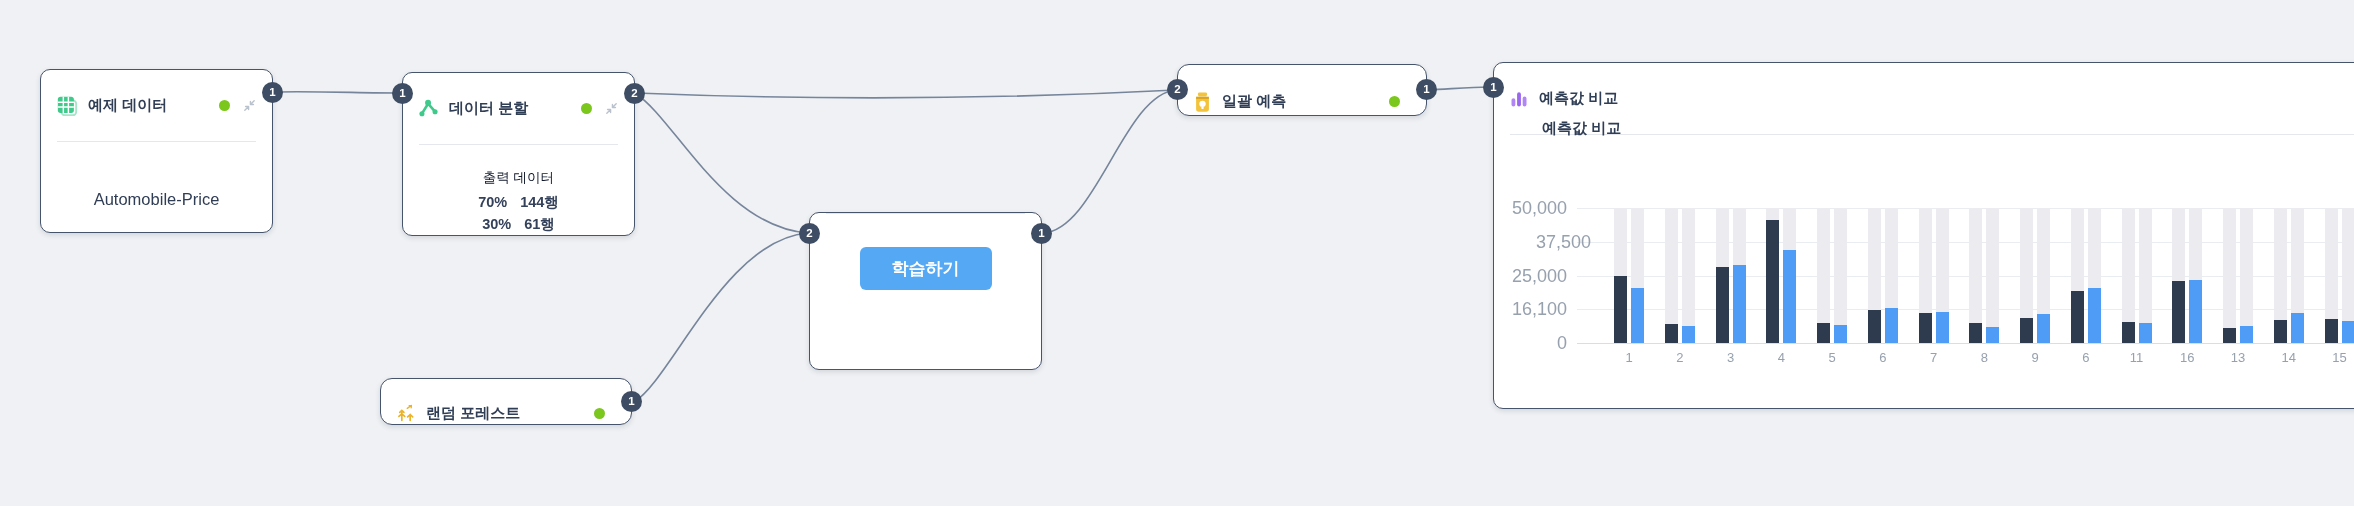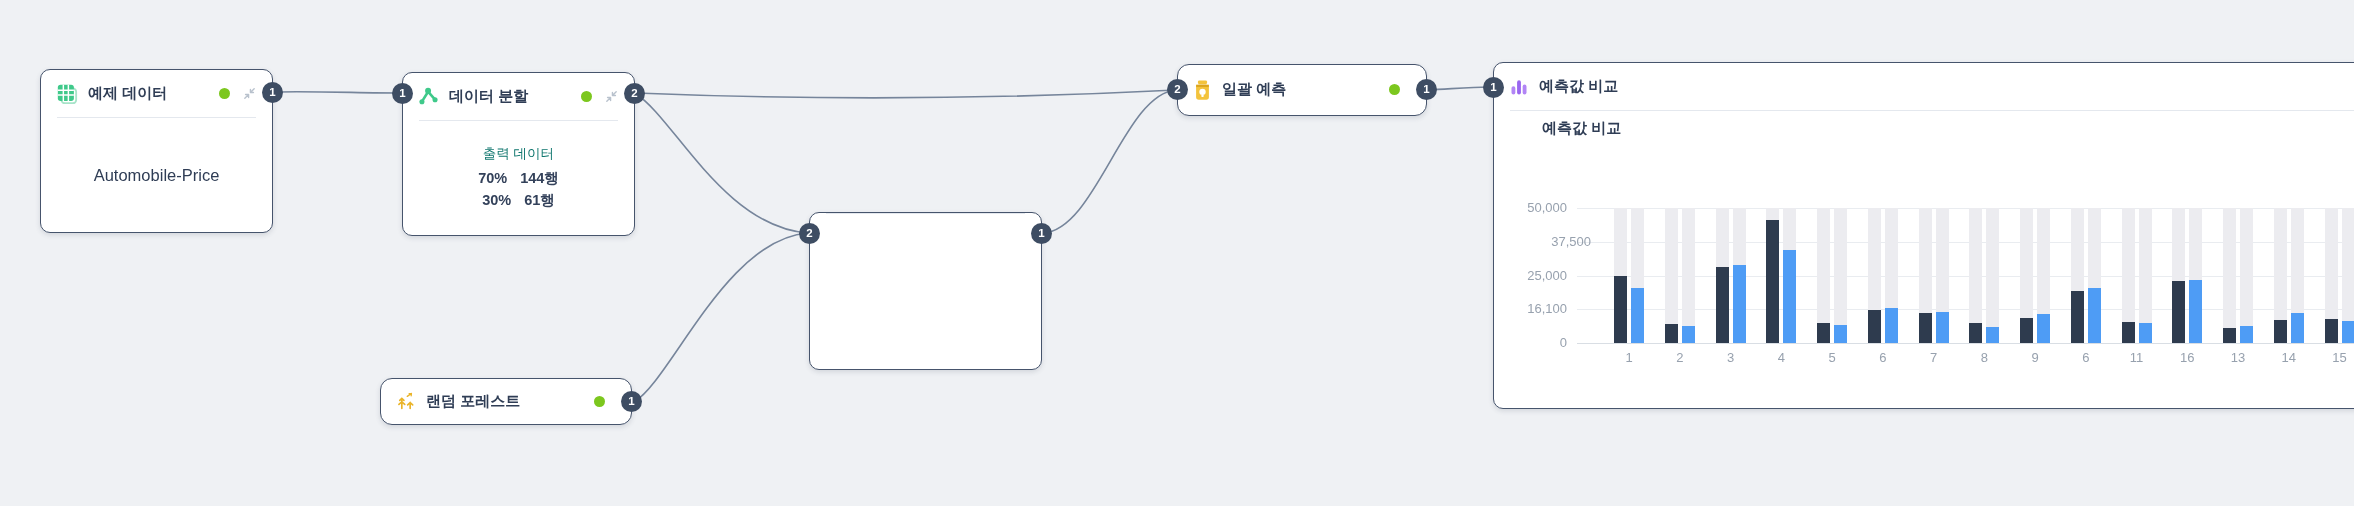--- a/index.html
+++ b/index.html
@@ -8,21 +8,21 @@
     background:#eff1f4;
     font-family:"Liberation Sans","DejaVu Sans",sans-serif;
     color:#2f3d55;
   }
   
   svg.edges{position:absolute;left:0;top:0;z-index:1;pointer-events:none;}
   svg.edges path{stroke:#76859b;stroke-width:1.6;fill:none;stroke-linecap:round;}
   
   .node{position:absolute;background:#fff;border:1.5px solid #46546c;border-radius:10px;
         box-shadow:0 2px 5px rgba(60,72,95,.16);z-index:2;box-sizing:border-box;}
-  .node-header{height:47px;display:flex;align-items:center;padding:0 15px;gap:10px;}
+  .node-header{height:47px;display:flex;align-items:center;padding:12px 15px;gap:10px;}
   .node-header .title{font-size:15px;font-weight:700;color:#2f3d55;white-space:nowrap;}
   .spacer{flex:1;}
   .divider{border-top:1px solid #e4e8ee;margin:0 16px;}
   .status-dot{width:11px;height:11px;border-radius:50%;background:#7cc71e;flex:0 0 auto;}
   .collapse{width:15px;height:15px;flex:0 0 auto;margin-left:2px;}
   .port{position:absolute;width:21px;height:21px;border-radius:50%;background:#3e4d63;
         color:#fff;font-size:11.5px;font-weight:700;display:flex;align-items:center;
         justify-content:center;z-index:4;line-height:1;}
   .port.in{left:-11px;} .port.out{right:-11px;}
   .icon{flex:0 0 auto;display:flex;}
@@ -38,32 +38,32 @@
   #node-forest .node-header{height:44px;padding-right:26px;}
   #node-batch{left:1177px;top:64px;width:250px;height:52px;border-radius:12px;}
   #node-batch .port{top:14px;}
   #node-batch .node-header{height:49px;padding-right:26px;}
   #node-compare{left:1493px;top:62px;width:890px;height:347px;}
   #node-compare .port{top:14px;}
   
   .body-center{display:flex;align-items:center;justify-content:center;
                height:calc(100% - 48px);flex-direction:column;}
   .dataset-name{font-size:16.5px;font-weight:400;color:#2f3d55;}
-  .split-label{font-size:13.5px;color:#0f766e;margin-bottom:5px;text-align:center;}
+  .split-label{font-size:13.5px;color:#0f172a;margin-bottom:5px;text-align:center;}
   .split-row{display:flex;gap:13px;justify-content:center;font-weight:700;
              font-size:14.5px;color:#33415a;line-height:1.5;}
   .train-btn{display:block;width:132px;height:43px;border:none;border-radius:6px;
              background:#55a8f4;color:#fff;font-family:inherit;font-size:17px;
              font-weight:700;cursor:pointer;}
   
   .chart-title{position:absolute;left:48px;top:56px;font-size:15px;font-weight:700;color:#2f3d55;}
   .grid-line{position:absolute;left:83px;right:0;height:1px;background:#e9ecf0;}
   .grid-line.base{background:#d9dee4;}
   .ytick{position:absolute;left:0;width:73px;height:18px;line-height:18px;
-         text-align:right;font-size:13px;color:#97a1ae;}
+         text-align:right;font-size:18px;color:#97a1ae;}
   .xtick{position:absolute;width:40px;top:287px;text-align:center;font-size:13px;color:#97a1ae;}
   #chart-plot{position:absolute;left:0;top:145px;width:890px;height:135px;}
   .band{position:absolute;top:0;bottom:0;width:13px;background:#ececf0;}
   .bar{position:absolute;bottom:0;width:13px;}
 </style>
 </head>
 <body>
 
 <svg class="edges" width="2354" height="506" viewBox="0 0 2354 506">
   <path d="M274 92 C 315 91 360 93 401 93"></path>
@@ -129,20 +129,23 @@
       <span>30%</span>
       <span>61행</span>
     </div>
   </div>
   <span class="port in">1</span>
   <span class="port out">2</span>
 </div>
 
 <div class="node" id="node-train">
   <div class="divider"></div>
+  <div class="body-center">
+    <button class="train-btn" style="background-color: rgb(85, 168, 244);">학습하기</button>
+  </div>
   <span class="port in">2</span>
   <span class="port out">1</span>
 </div>
 
 <div class="node" id="node-forest">
   <div class="node-header">
     <span class="icon">
       <svg width="20" height="20" viewBox="0 0 24 24" fill="none" stroke="#eab429" stroke-width="2" stroke-linecap="round">
         <path d="M7 21 V13 M7 13 L3.5 16 M7 13 L10.5 16 M7 13 V9 M7 9 L4.5 11.2 M7 9 L9.5 11.2"></path>
         <path d="M17 21 V14 M17 14 L14 16.6 M17 14 L20 16.6"></path>

